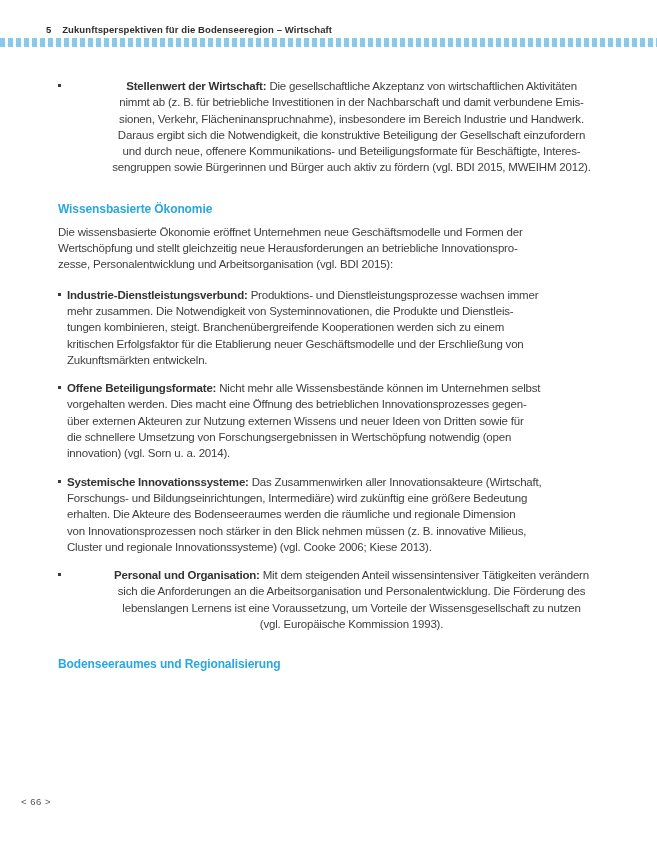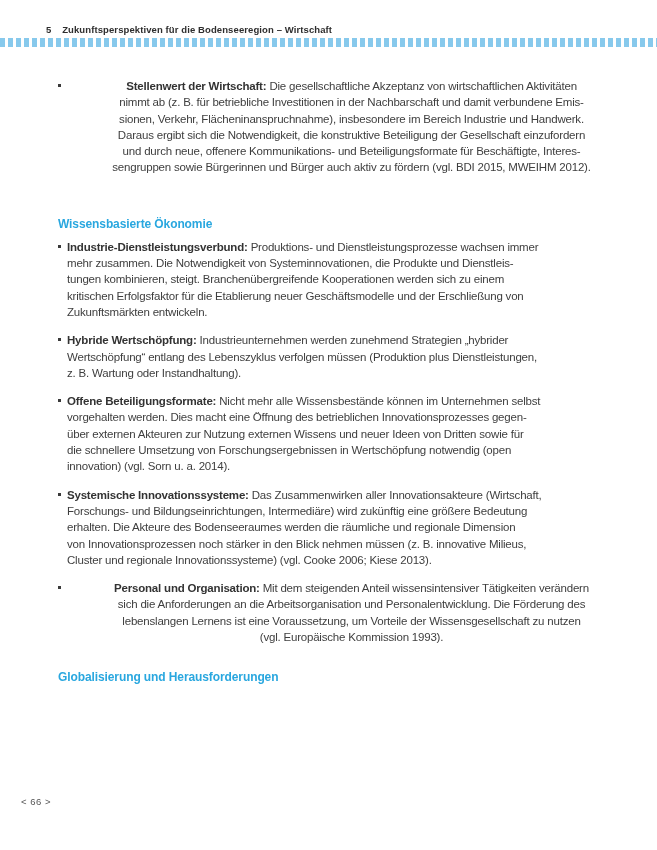--- a/index.html
+++ b/index.html
@@ -60,21 +60,21 @@
   }
 
   h2 {
     margin: 24px 0 7px 0;
     font-size: 12px;
     line-height: 16px;
     font-weight: 700;
     color: #29a7df;
     letter-spacing: -0.1px;
   }
-  h2.first { margin-top: 40px; }
+  h2.first { margin-top: 25px; }
   p.intro { margin: 0 0 14px 0; }
 
   
   footer {
     position: absolute;
     left: 21px; top: 796px;
     font-size: 9.5px;
     color: #555555;
     letter-spacing: 0.5px;
   }
@@ -101,37 +101,33 @@
         <span class="bt">Die gesellschaftliche Akzeptanz von wirtschaftlichen Aktivitäten
 nimmt ab (z. B. für betriebliche Investitionen in der Nachbarschaft und damit verbundene Emis-
 sionen, Verkehr, Flächeninanspruchnahme), insbesondere im Bereich Industrie und Handwerk.
 Daraus ergibt sich die Notwendigkeit, die konstruktive Beteiligung der Gesellschaft einzufordern
 und durch neue, offenere Kommunikations- und Beteiligungsformate für Beschäftigte, Interes-
 sengruppen sowie Bürgerinnen und Bürger auch aktiv zu fördern (vgl. BDI 2015, MWEIHM 2012).</span>
       </li>
     </ul>
 
     <h2 class="first">Wissensbasierte Ökonomie</h2>
+    <p class="intro">Die wissensbasierte Ökonomie eröffnet Unternehmen neue Geschäftsmodelle und Formen der
+Wertschöpfung und stellt gleichzeitig neue Herausforderungen an betriebliche Innovationspro-
+zesse, Personalentwicklung und Arbeitsorganisation (vgl. BDI 2015):</p>
 
     <ul class="bullets">
       <li>
         <span class="marker"></span>
         <b>Industrie-Dienstleistungsverbund:</b>
         <span class="bt">Produktions- und Dienstleistungsprozesse wachsen immer
 mehr zusammen. Die Notwendigkeit von Systeminnovationen, die Produkte und Dienstleis-
 tungen kombinieren, steigt. Branchenübergreifende Kooperationen werden sich zu einem
 kritischen Erfolgsfaktor für die Etablierung neuer Geschäftsmodelle und der Erschließung von
 Zukunftsmärkten entwickeln.</span>
-      </li>
-      <li>
-        <span class="marker"></span>
-        <b>Hybride Wertschöpfung:</b>
-        <span class="bt">Industrieunternehmen werden zunehmend Strategien „hybrider
-Wertschöpfung“ entlang des Lebenszyklus verfolgen müssen (Produktion plus Dienstleistungen,
-z. B. Wartung oder Instandhaltung).</span>
       </li>
       <li>
         <span class="marker"></span>
         <b>Offene Beteiligungsformate:</b>
         <span class="bt">Nicht mehr alle Wissensbestände können im Unternehmen selbst
 vorgehalten werden. Dies macht eine Öffnung des betrieblichen Innovationsprozesses gegen-
 über externen Akteuren zur Nutzung externen Wissens und neuer Ideen von Dritten sowie für
 die schnellere Umsetzung von Forschungsergebnissen in Wertschöpfung notwendig (open
 innovation) (vgl. Sorn u. a. 2014).</span>
       </li>
@@ -147,21 +143,21 @@
       <li>
         <span class="marker"></span>
         <b>Personal und Organisation:</b>
         <span class="bt">Mit dem steigenden Anteil wissensintensiver Tätigkeiten verändern
 sich die Anforderungen an die Arbeitsorganisation und Personalentwicklung. Die Förderung des
 lebenslangen Lernens ist eine Voraussetzung, um Vorteile der Wissensgesellschaft zu nutzen
 (vgl. Europäische Kommission 1993).</span>
       </li>
     </ul>
 
-    <h2>Globalisierung und Herausforderungen</h2>
+    <h2>Bodenseeraumes und Regionalisierung</h2>
 
   </main>
 
   <footer>
     <span>&lt; 66 &gt;</span>
   </footer>
 
 </div>
 
 </body></html>

